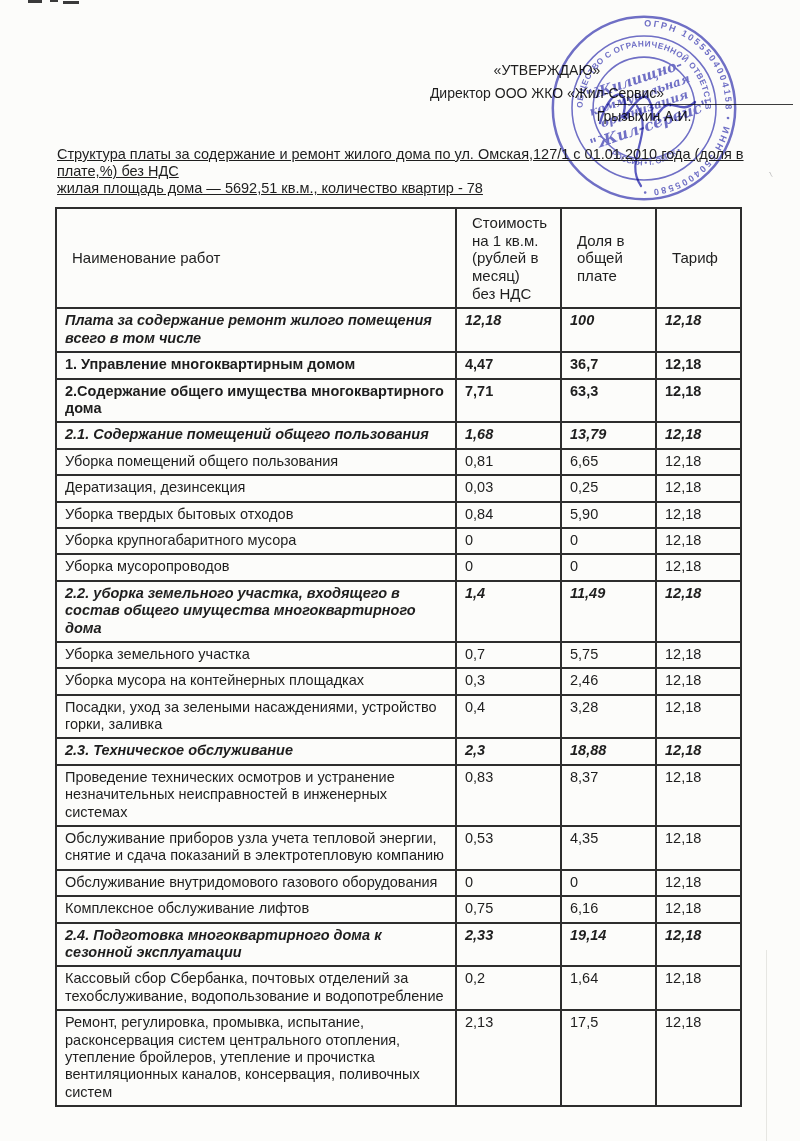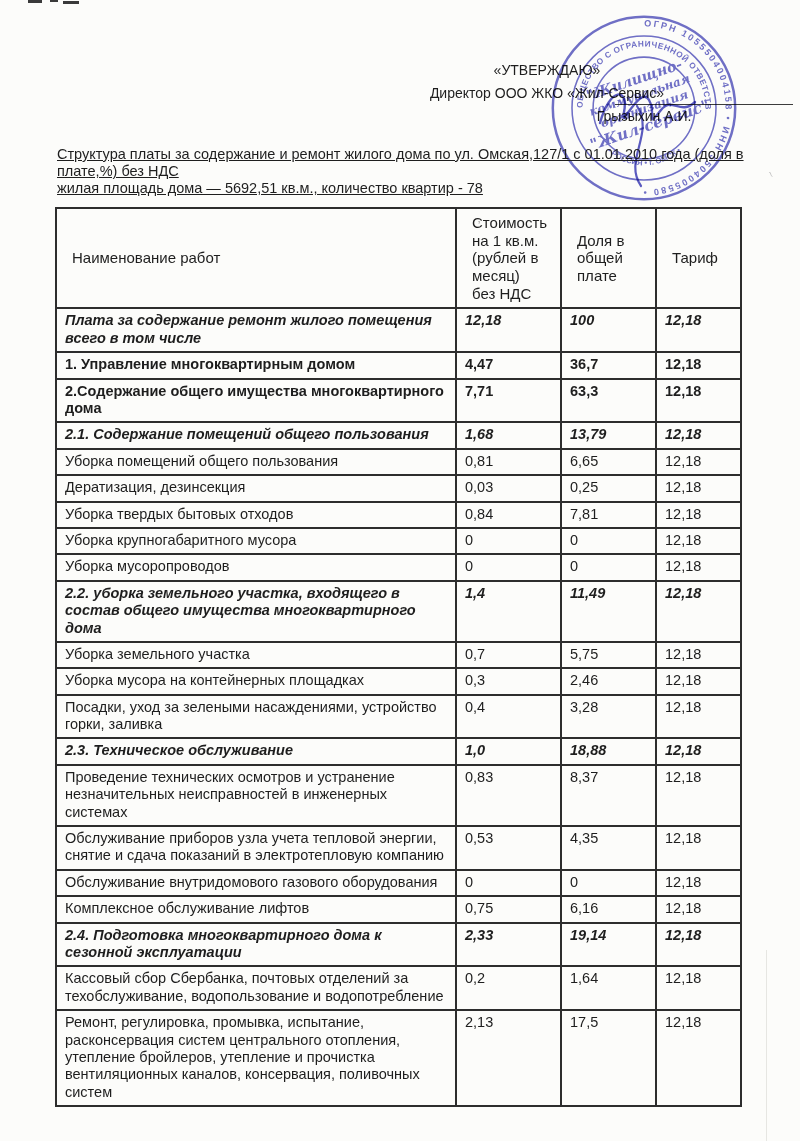--- a/index.html
+++ b/index.html
@@ -155,21 +155,21 @@
         </tr>
         <tr class="row-normal">
           <td>Дератизация, дезинсекция</td>
           <td>0,03</td>
           <td>0,25</td>
           <td>12,18</td>
         </tr>
         <tr class="row-normal">
           <td>Уборка твердых бытовых отходов</td>
           <td>0,84</td>
-          <td>7,81</td>
+          <td>5,90</td>
           <td>12,18</td>
         </tr>
         <tr class="row-normal">
           <td>Уборка крупногабаритного мусора</td>
           <td>0</td>
           <td>0</td>
           <td>12,18</td>
         </tr>
         <tr class="row-normal">
           <td>Уборка мусоропроводов</td>
@@ -196,21 +196,21 @@
           <td>12,18</td>
         </tr>
         <tr class="row-normal">
           <td>Посадки, уход за зелеными насаждениями, устройство горки, заливка</td>
           <td>0,4</td>
           <td>3,28</td>
           <td>12,18</td>
         </tr>
         <tr class="row-bold-italic">
           <td>2.3. Техническое обслуживание</td>
-          <td>1,0</td>
+          <td>2,3</td>
           <td>18,88</td>
           <td>12,18</td>
         </tr>
         <tr class="row-normal">
           <td>Проведение технических осмотров и устранение незначительных неисправностей в инженерных системах</td>
           <td>0,83</td>
           <td>8,37</td>
           <td>12,18</td>
         </tr>
         <tr class="row-normal">

